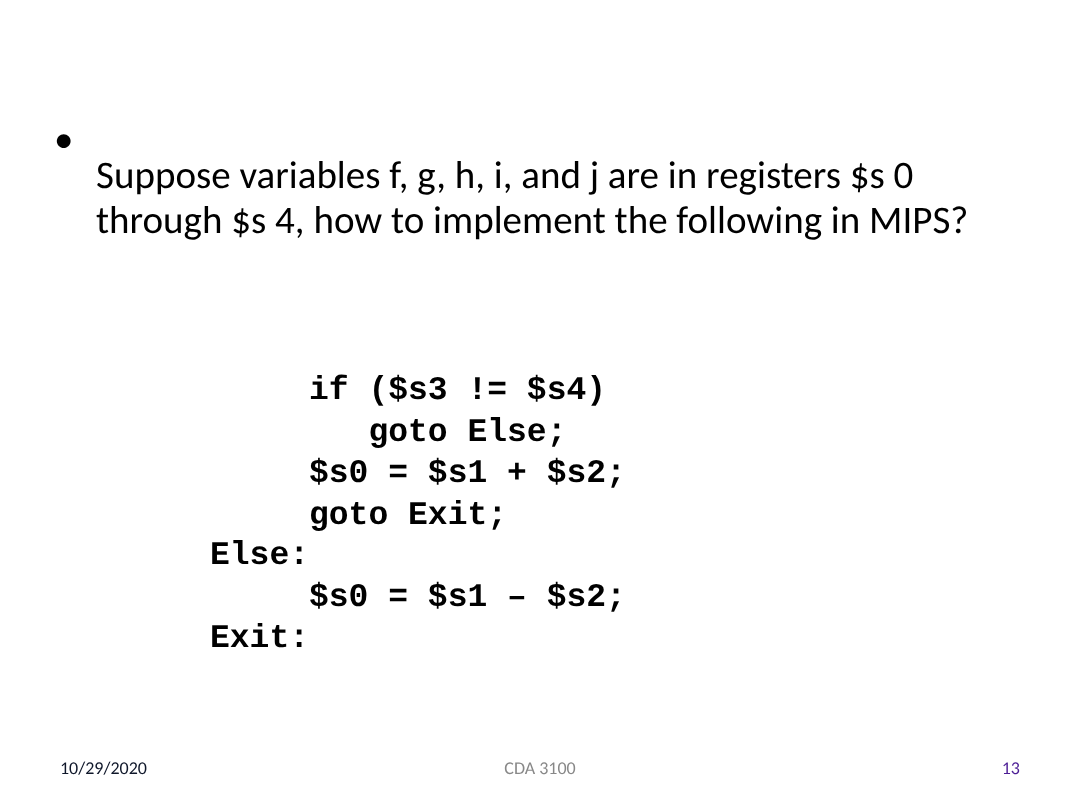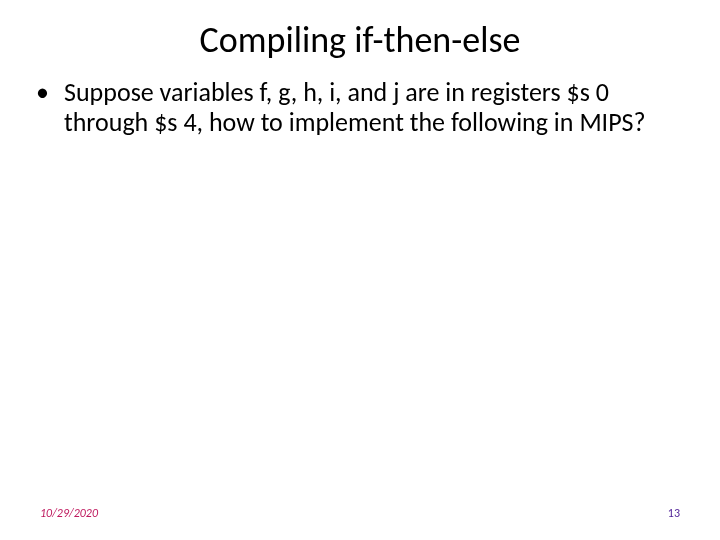--- a/index.html
+++ b/index.html
@@ -38,20 +38,21 @@
   .bullet {
     display: flex;
   }
   .bullet .dot {
     width: 28px;
     flex: 0 0 28px;
     padding-left: 4px;
   }
   .bullet .text {
     flex: 1;
+    margin-top: 24px;
   }
   .code1 {
     position: absolute;
     top: 204px;
     left: 85px;
     right: 50px;
     font-family: "Courier New", monospace;
     font-size: 22px;
     font-weight: bold;
     white-space: nowrap;
@@ -64,22 +65,21 @@
     font-size: 22px;
     font-weight: bold;
     white-space: pre;
     line-height: 1.25;
   }
   .footer-left {
     position: absolute;
     left: 40px;
     bottom: 20px;
     font-size: 12px;
-    color: #be185d;
-    font-style: italic;
+    color: #0f172a;
   }
   .footer-center {
     position: absolute;
     left: 0;
     width: 100%;
     bottom: 20px;
     text-align: center;
     font-size: 12px;
     color: #888;
   }
@@ -89,27 +89,34 @@
     bottom: 20px;
     font-size: 12px;
     color: #4c1d95;
   }
 </style>
 </head>
 <body>
 
 <div class="slide">
 
-  <div class="title">Compiling if-then-else</div>
 
   <div class="body">
     <div class="bullet">
       <div class="dot">•</div>
       <div class="text">Suppose variables f, g, h, i, and j are in registers $s 0 through $s 4, how to implement the following in MIPS?</div>
     </div>
   </div>
 
 
+  <div class="code2">     if ($s3 != $s4)
+        goto Else;
+     $s0 = $s1 + $s2;
+     goto Exit;
+Else:
+     $s0 = $s1 – $s2;
+Exit:</div>
 
   <div class="footer-left">10/29/2020</div>
+  <div class="footer-center">CDA 3100</div>
   <div class="footer-right">13</div>
 
 </div>
 
 </body></html>

